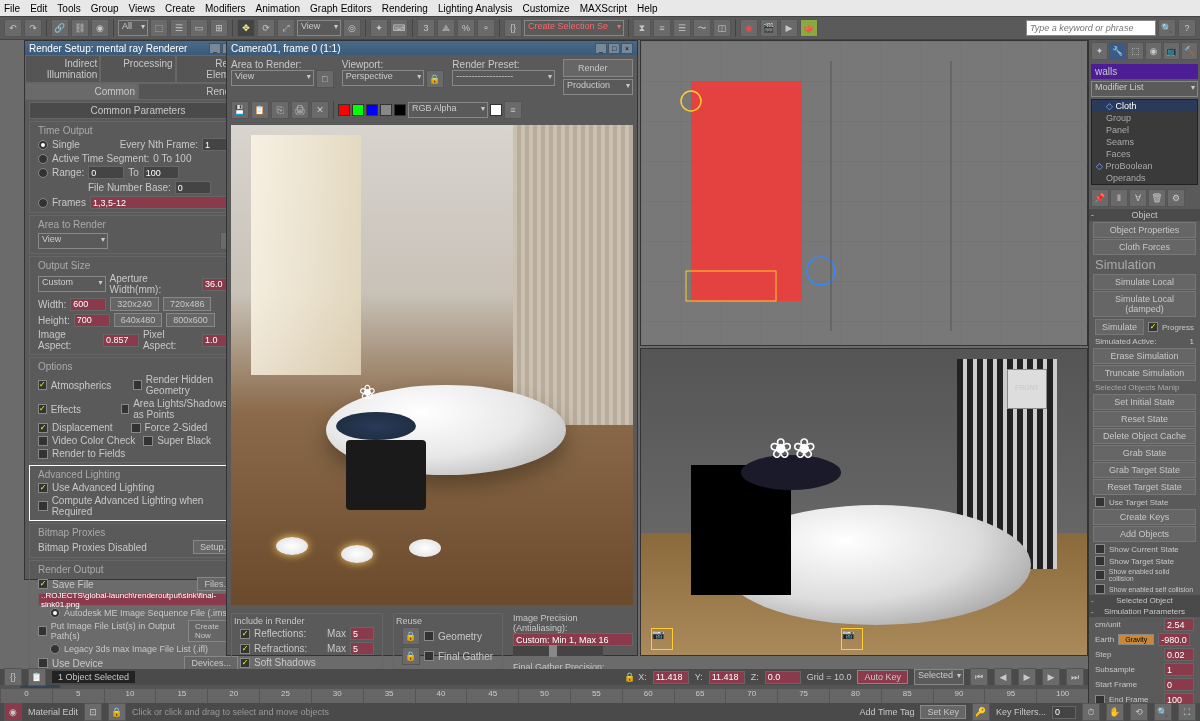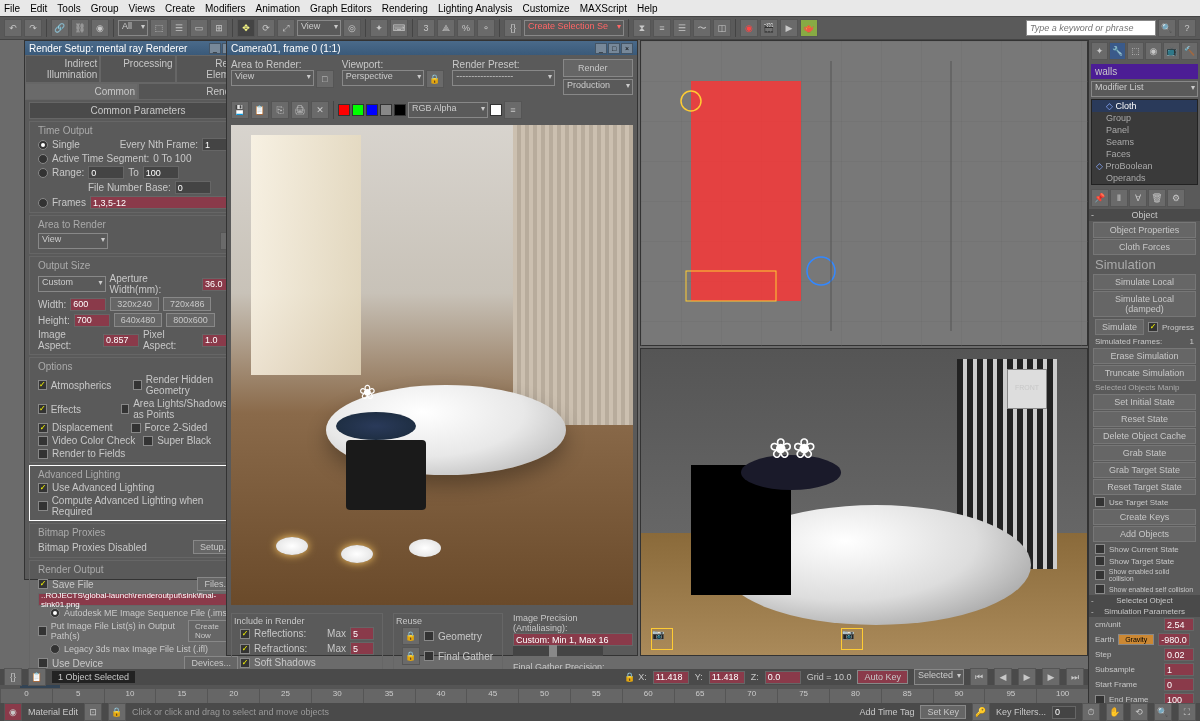--- a/index.html
+++ b/index.html
@@ -466,21 +466,21 @@
   <div class="rp-btn">Cloth Forces</div>
   <div class="row" style="color:#aaa;font-size:13px">Simulation</div>
   <div class="rp-btn">Simulate Local</div>
   <div class="rp-btn">Simulate Local (damped)</div>
   <div class="row">
       <div class="rp-btn" style="flex:1;margin:0">Simulate</div>
       <span class="check">✓</span>
       <span style="font-size:8px">Progress</span>
     </div>
   <div class="row" style="font-size:8px">
-      <span>Simulated Frames:</span>
+      <span>Simulated Active:</span>
       <span style="margin-left:auto">1</span>
     </div>
   <div class="rp-btn">Erase Simulation</div>
   <div class="rp-btn">Truncate Simulation</div>
   <div class="row" style="color:#aaa;font-size:8px">Selected Objects Manip</div>
   <div class="rp-btn">Set Initial State</div>
   <div class="rp-btn">Reset State</div>
   <div class="rp-btn">Delete Object Cache</div>
   <div class="rp-btn">Grab State</div>
   <div class="rp-btn">Grab Target State</div>

